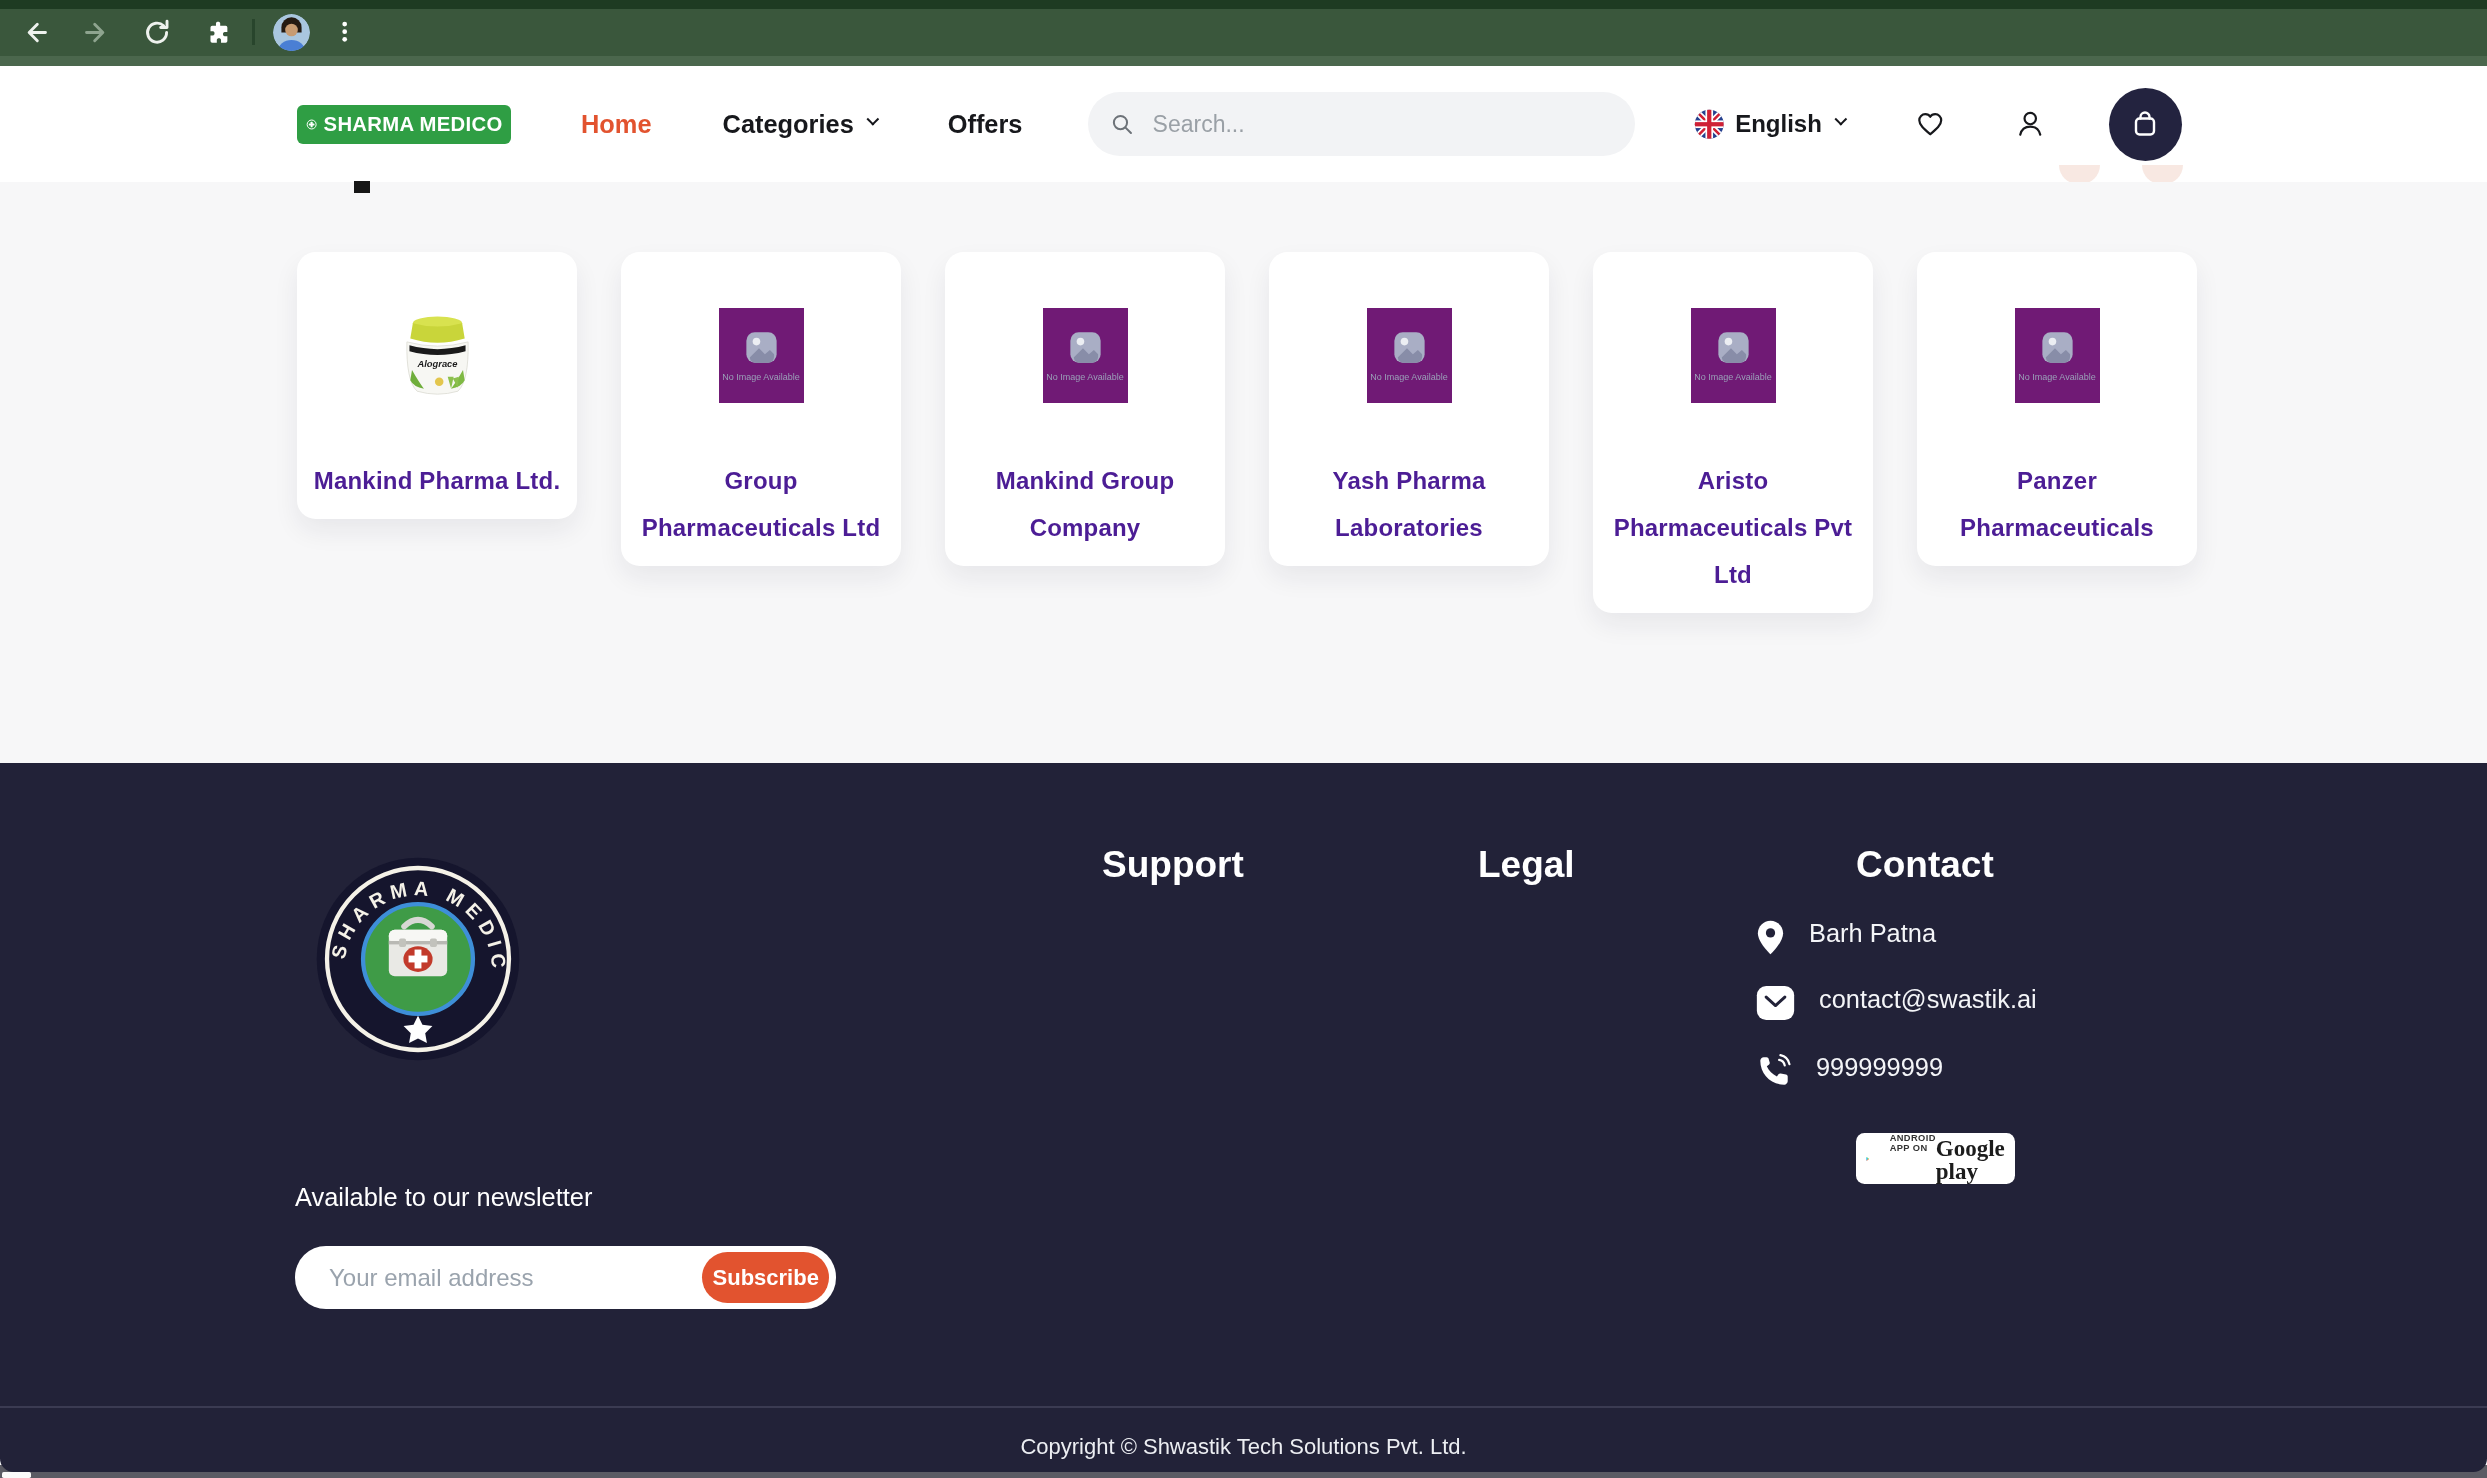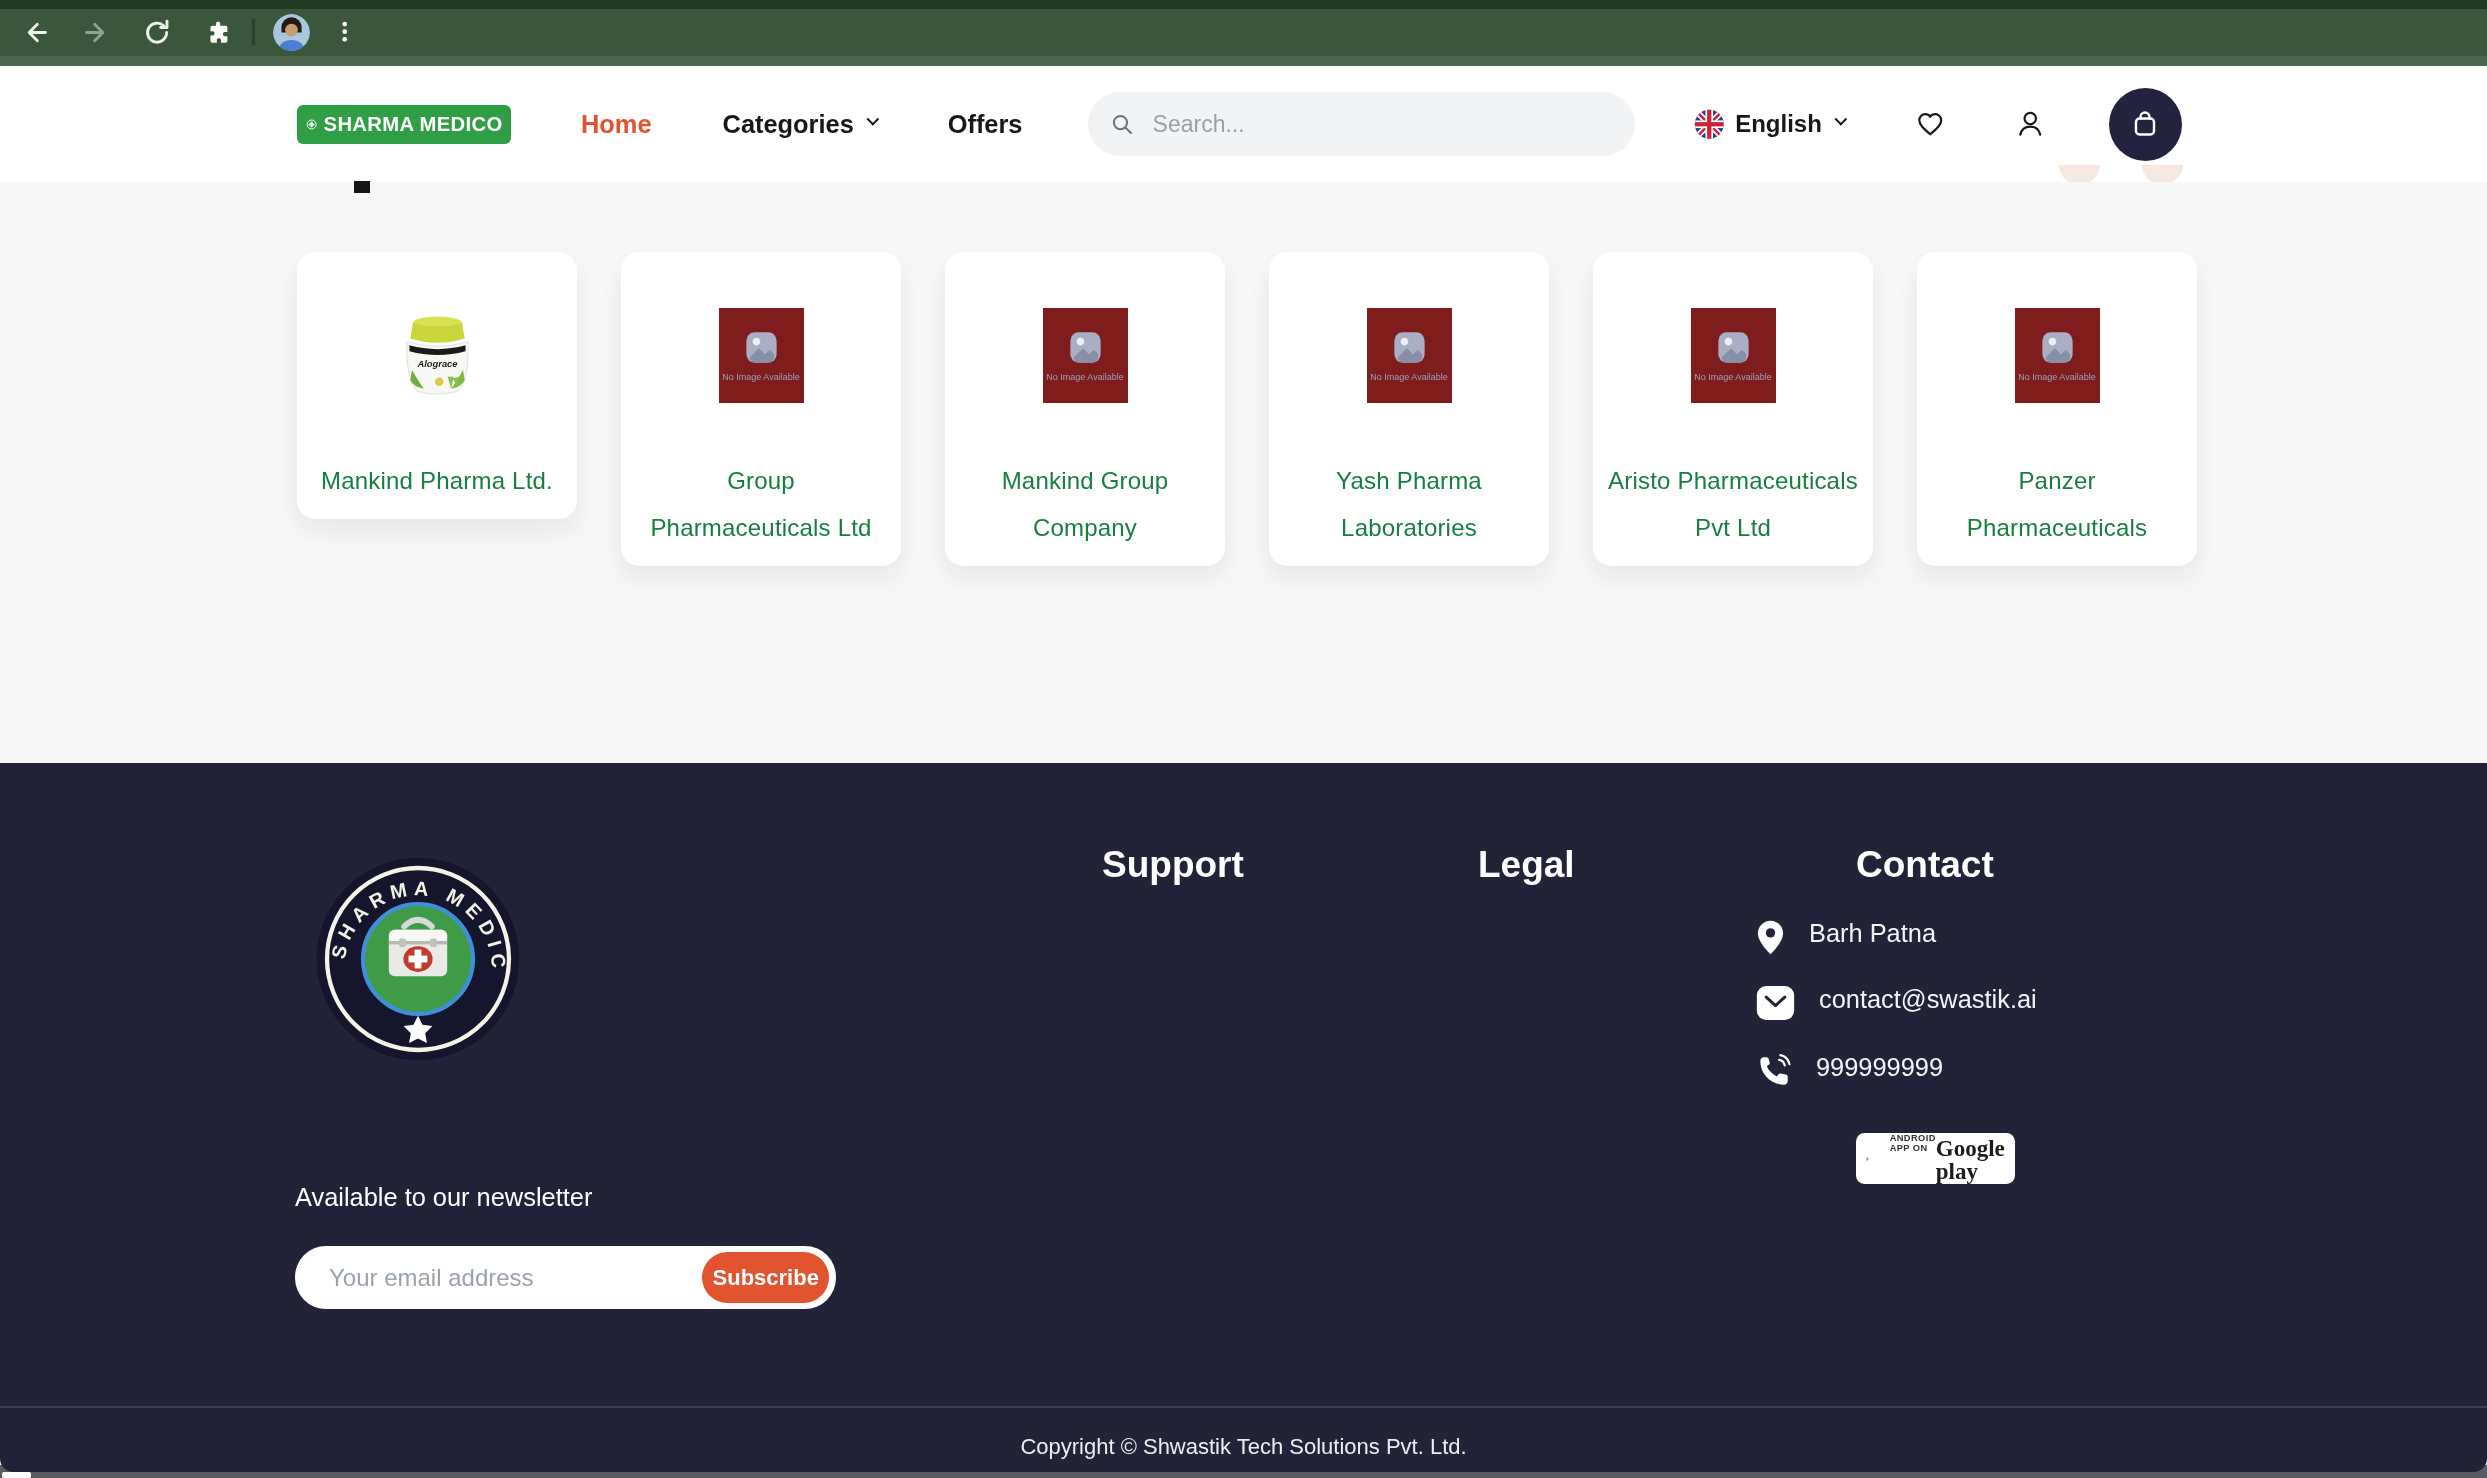--- a/index.html
+++ b/index.html
@@ -46,25 +46,25 @@
 
   
   .content{position:absolute;top:182px;left:0;width:2487px;height:581px;background:#f7f7f8;}
   .clip-square{position:absolute;left:354px;top:-0.8px;width:16px;height:12px;background:#161616;}
   .fade-dot{position:absolute;top:-17px;width:41px;height:18.6px;background:#f8e8e2;
             border-radius:0 0 20.3px 20.3px;}
   .fade-dot.d1{left:2059px;} .fade-dot.d2{left:2142px;}
   .cards{position:absolute;left:297px;top:70px;display:flex;gap:44px;align-items:flex-start;}
   .card{width:280px;background:#fff;border-radius:18.6px;box-shadow:0 12px 25.4px rgba(30,30,60,.07);
         padding:56px 13.6px 15.3px;cursor:pointer;}
-  .imgbox{width:85px;height:95px;margin:0 auto;background:#7f1d1d;display:flex;flex-direction:column;
+  .imgbox{width:85px;height:95px;margin:0 auto;background:#701a75;display:flex;flex-direction:column;
           align-items:center;justify-content:center;}
   .imgbox.photo{background:transparent;}
   .noimg-label{font-size:9px;color:#9aa0b8;margin-top:6px;white-space:nowrap;}
-  .card-title{margin-top:54px;font-size:24px;line-height:47px;font-weight:400;color:#15803d;
+  .card-title{margin-top:54px;font-size:24px;line-height:47px;font-weight:700;color:#4c1d95;
               text-align:center;letter-spacing:0.2px;}
 
   
   .bottom-strip{position:absolute;left:0;top:1465px;width:2487px;height:13.6px;background:#5b5b64;}
   .hscroll-thumb{position:absolute;left:1.7px;top:1472px;width:29px;height:6px;background:#fafafa;border-radius:1.7px;z-index:5;}
   .footer{position:absolute;top:763px;left:0;width:2487px;height:709px;background:#222238;
           border-radius:0 0 13.6px 13.6px;color:#fff;z-index:2;}
   .badge-logo{position:absolute;left:315px;top:93px;width:206px;height:206px;}
   .f-col-h{position:absolute;top:81px;font-size:37px;font-weight:700;color:#fff;}
   .f-support{left:1102px;} .f-legal{left:1478px;} .f-contact{left:1856px;}

